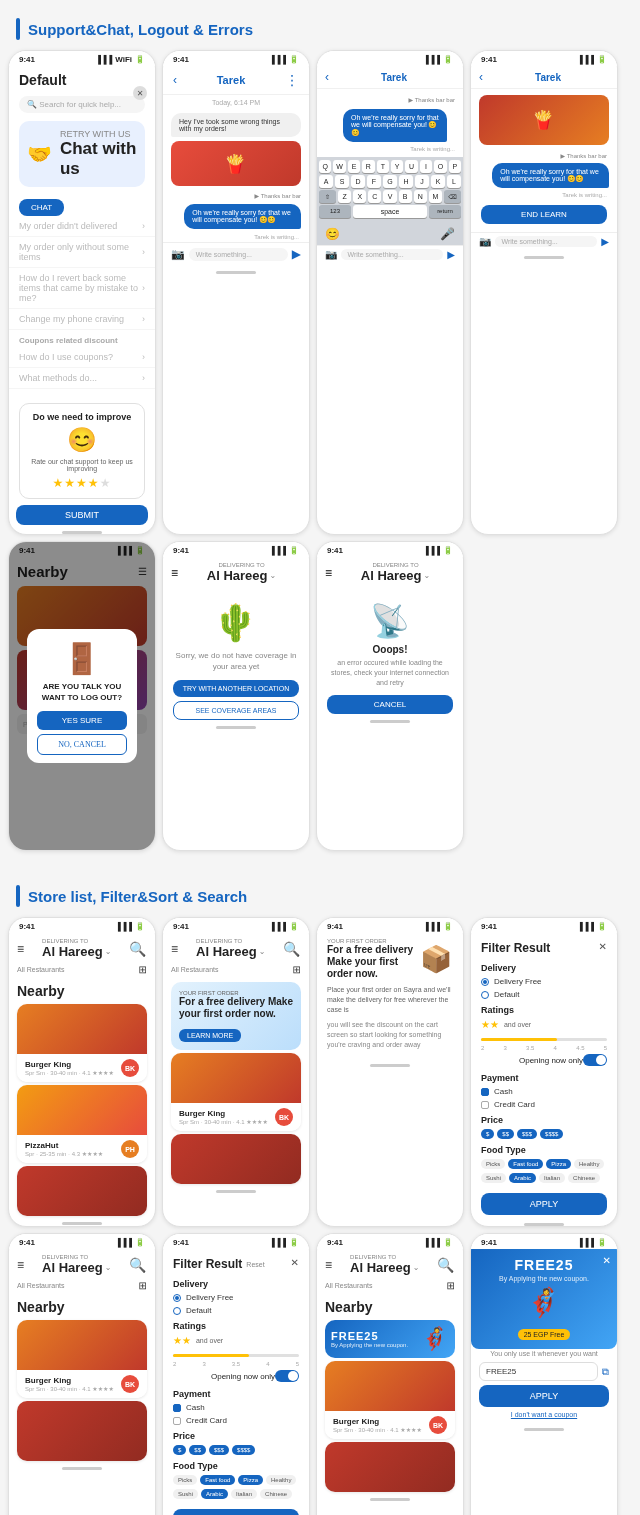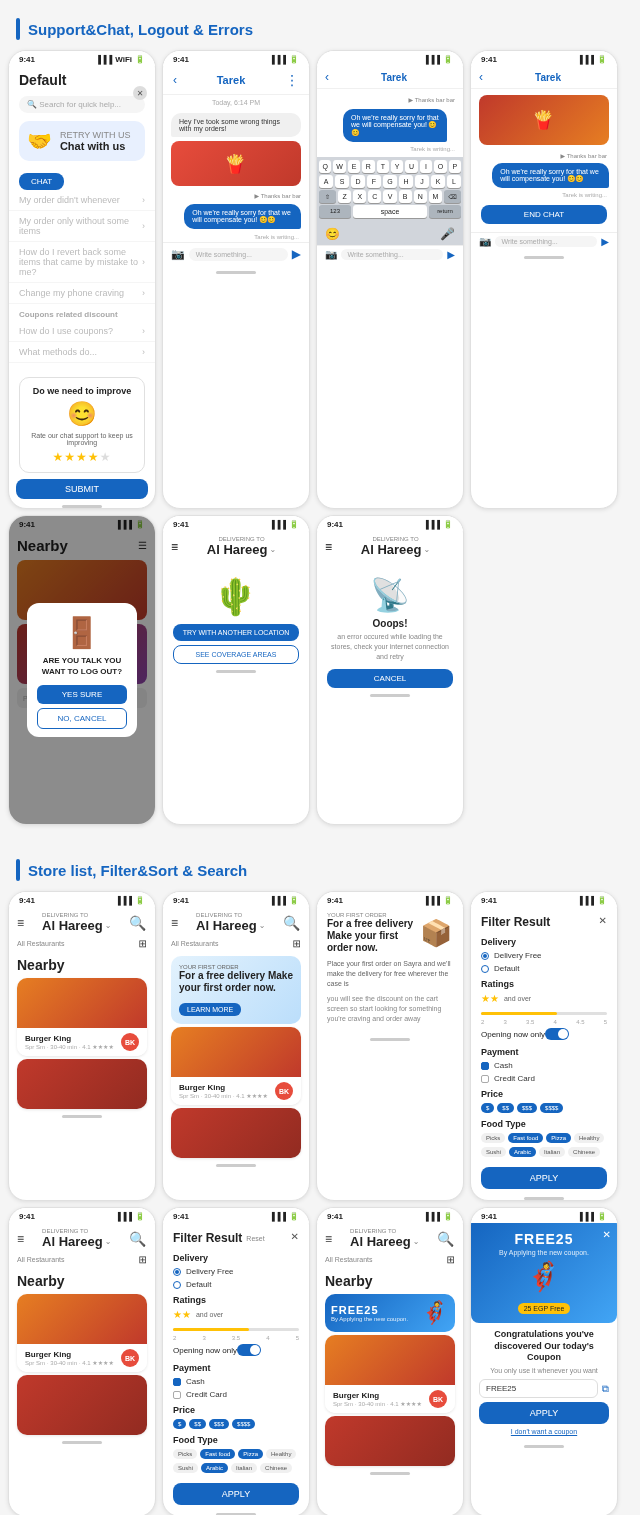--- a/index.html
+++ b/index.html
@@ -59,21 +59,21 @@
     .status-icons { display: flex; gap: 3px; align-items: center; }
 
     
     .support-screen { width: 148px; min-height: 310px; }
     .support-title { font-size: 14px; font-weight: 700; color: #222; }
     .support-close { position: absolute; right: 8px; top: 20px; width: 14px; height: 14px; background: #ddd; border-radius: 50%; display: flex; align-items: center; justify-content: center; font-size: 8px; color: #555; }
     .search-bar-support { margin: 6px 10px; background: #f5f5f5; border-radius: 12px; padding: 4px 8px; font-size: 8px; color: #aaa; }
     .chat-box { margin: 8px 10px; background: #e8f0fe; border-radius: 10px; padding: 8px; display: flex; gap: 8px; align-items: center; }
     .chat-box-icon { font-size: 20px; }
     .chat-with-us { font-size: 9px; color: #888; }
-    .chat-with-us strong { font-size: 11px; color: #222; display: block; }
+    .chat-with-us strong { font-size: 17px; color: #222; display: block; }
     .chat-btn { margin: 4px 10px 0; background: #1565C0; color: #fff; font-size: 8px; border-radius: 8px; padding: 4px 12px; display: inline-block; }
     .support-menu-item { display: flex; justify-content: space-between; align-items: center; padding: 5px 10px; border-bottom: 1px solid #f5f5f5; font-size: 8px; color: #333; }
     .support-menu-item span { font-size: 9px; color: #bbb; }
     .section-label { padding: 6px 10px 2px; font-size: 8px; color: #aaa; font-weight: 600; }
     .rate-box { margin: 6px 10px; border: 1px solid #e0e0e0; border-radius: 10px; padding: 8px; text-align: center; }
     .rate-title { font-size: 9px; font-weight: 700; color: #222; margin-bottom: 4px; }
     .rate-desc { font-size: 7px; color: #666; margin-bottom: 4px; }
     .stars { color: #FFC107; font-size: 12px; letter-spacing: 1px; }
     .star-empty { color: #ddd; }
     .submit-btn { margin: 6px auto 0; background: #1565C0; color: #fff; font-size: 9px; border-radius: 8px; padding: 5px 0; text-align: center; width: 90%; display: block; }
@@ -110,21 +110,21 @@
     .nearby-screen { width: 148px; min-height: 310px; }
     .nearby-header { display: flex; align-items: center; justify-content: space-between; padding: 6px 8px; }
     .nearby-title { font-size: 15px; font-weight: 700; color: #222; }
 
     
     .logout-overlay { position: absolute; top: 0; left: 0; right: 0; bottom: 0; background: rgba(0,0,0,0.45); display: flex; align-items: center; justify-content: center; z-index: 10; }
     .logout-modal { background: #fff; border-radius: 12px; padding: 12px 10px 8px; width: 110px; text-align: center; }
     .logout-icon { font-size: 30px; margin-bottom: 6px; }
     .logout-question { font-size: 8px; font-weight: 700; color: #222; margin-bottom: 8px; line-height: 1.3; }
     .logout-yes { background: #1565C0; color: #fff; font-size: 8px; border-radius: 6px; padding: 5px 0; margin-bottom: 4px; }
-    .logout-no { border: 1px solid #1565C0; color: #1565C0; font-size: 8px; border-radius: 6px; padding: 5px 0; }
+    .logout-no { border: 1px solid #1565C0; color: #1565C0; font-size: 8px; border-radius: 6px; padding: 5px 0; font-family: Liberation Serif, serif; }
 
     
     .no-coverage-screen { width: 148px; min-height: 310px; }
     .delivering-label { font-size: 6px; color: #888; text-align: center; }
     .no-coverage-img { text-align: center; font-size: 36px; padding: 14px 0 6px; }
     .no-coverage-text { text-align: center; font-size: 8px; color: #888; padding: 0 10px 8px; line-height: 1.4; }
     .try-btn { background: #1565C0; color: #fff; font-size: 7px; border-radius: 8px; padding: 5px 0; text-align: center; margin: 0 10px 4px; }
     .see-btn { background: #fff; border: 1px solid #1565C0; color: #1565C0; font-size: 7px; border-radius: 8px; padding: 5px 0; text-align: center; margin: 0 10px; }
 
     
@@ -166,21 +166,21 @@
     .radio-dot.selected::after { content: ''; width: 4px; height: 4px; background: #1565C0; border-radius: 50%; display: block; }
     .checkbox-sq { width: 8px; height: 8px; border: 1.5px solid #aaa; border-radius: 2px; }
     .checkbox-sq.checked { background: #1565C0; border-color: #1565C0; }
     .rating-row { display: flex; gap: 3px; align-items: center; padding: 2px 10px; }
     .star-yellow { color: #FFC107; font-size: 10px; }
     .rating-num { font-size: 7px; color: #666; margin-left: 2px; }
     .slider-container { padding: 2px 10px 0; }
     .slider-track { height: 3px; background: #e0e0e0; border-radius: 2px; position: relative; margin: 4px 0; }
     .slider-fill { height: 100%; background: #FFC107; border-radius: 2px; width: 60%; }
     .slider-labels { display: flex; justify-content: space-between; font-size: 6px; color: #aaa; }
-    .toggle-row { display: flex; justify-content: flex-start; align-items: center; padding: 3px 10px; }
+    .toggle-row { display: flex; justify-content: flex-end; align-items: center; padding: 3px 10px; }
     .toggle-label { font-size: 8px; color: #222; }
     .toggle-switch { width: 24px; height: 12px; background: #1565C0; border-radius: 6px; position: relative; }
     .toggle-knob { width: 10px; height: 10px; background: #fff; border-radius: 50%; position: absolute; top: 1px; right: 1px; }
     .price-pills { display: flex; gap: 3px; padding: 2px 10px; flex-wrap: wrap; }
     .price-pill { background: #e3f2fd; color: #1565C0; font-size: 6px; border-radius: 8px; padding: 2px 5px; }
     .price-pill.active { background: #1565C0; color: #fff; }
     .food-type-pills { display: flex; gap: 3px; padding: 2px 10px; flex-wrap: wrap; }
     .food-pill { background: #f0f0f0; color: #555; font-size: 6px; border-radius: 8px; padding: 2px 5px; }
     .food-pill.active { background: #1565C0; color: #fff; }
     .apply-btn { background: #1565C0; color: #fff; font-size: 9px; border-radius: 8px; padding: 6px 0; text-align: center; margin: 8px 10px; }
@@ -241,21 +241,21 @@
       <div class="chat-box-icon">🤝</div>
       <div>
         <div class="chat-with-us">
           <span>RETRY WITH US</span><br>
           <strong>Chat with us</strong>
         </div>
       </div>
     </div>
     <div class="chat-btn">CHAT</div>
     <div class="support-menu-item">
-        <span>My order didn't whenever</span>
+        <span>My order didn't delivered</span>
         <span>›</span>
       </div>
     <div class="support-menu-item">
         <span>My order only without some items</span>
         <span>›</span>
       </div>
     <div class="support-menu-item">
         <span>How do I revert back some items that came by mistake to me?</span>
         <span>›</span>
       </div>
@@ -390,21 +390,21 @@
         </div>
     </div>
     <div style="display:flex;align-items:center;padding:4px 8px; border-bottom:1px solid #f0f0f0;">
       <span style="font-size:12px; color:#1565C0; margin-right:4px;">‹</span>
       <span style="flex:1; font-size:10px; font-weight:700; color:#1565C0; text-align:center;">Tarek</span>
     </div>
     <div style="background: linear-gradient(135deg, #c0392b, #e67e22); height:50px; margin:6px 8px; border-radius:8px; display:flex;align-items:center;justify-content:center;color:#fff;font-size:18px;">🍟</div>
     <div style="font-size:6px;color:#888;text-align:right;padding:1px 10px;">▶ Thanks bar bar</div>
     <div class="chat-bubble-right">Oh we're really sorry for that we will compensate you! 😊😊</div>
     <div style="font-size:6px;color:#aaa;text-align:right;padding:1px 10px;">Tarek is writing...</div>
-    <div class="end-chat-btn">END CHAT</div>
+    <div class="end-chat-btn">END LEARN</div>
     <div style="display:flex; align-items:center; padding:3px 8px; border-top:1px solid #eee; margin-top:8px; gap:4px;">
       <span style="color:#1565C0; font-size:10px;">📷</span>
       <div style="flex:1; background:#f5f5f5; border-radius:10px; padding:2px 6px; font-size:7px; color:#aaa;">Write something...</div>
       <span style="color:#1565C0; font-size:10px;">▶</span>
     </div>
     <div class="divider-line"></div>
   </div>
 
   <div class="phone-frame nearby-screen" style="position:relative; width:148px; min-height:310px;">
     <div class="phone-status-bar">
@@ -444,20 +444,21 @@
       <span style="font-size:12px;">≡</span>
       <div style="flex:1; text-align:center;">
         <div class="delivering-label">DELIVERING TO</div>
         <div class="store-name-row" style="justify-content:center;">
           <span class="store-name-big">Al Hareeg</span>
           <span style="font-size:8px;color:#888;">⌄</span>
         </div>
       </div>
     </div>
     <div class="no-coverage-img">🌵</div>
+    <div class="no-coverage-text">Sorry, we do not have coverage in your area yet</div>
     <div class="try-btn">TRY WITH ANOTHER LOCATION</div>
     <div class="see-btn">SEE COVERAGE AREAS</div>
     <div class="divider-line"></div>
   </div>
 
   <div class="phone-frame error-screen">
     <div class="phone-status-bar">
       <span>9:41</span>
       <div class="status-icons">
           <span>▐▐▐</span>
@@ -518,20 +519,30 @@
       <div class="food-card-img burger"></div>
       <div class="food-card-info">
         <div>
           <div class="restaurant-name">Burger King</div>
           <div class="restaurant-meta">Spr Sm · 30-40 min · 4.1 ★★★★</div>
         </div>
         <div class="restaurant-logo">BK</div>
       </div>
     </div>
     <div class="food-card">
+      <div class="food-card-img pizza"></div>
+      <div class="food-card-info">
+        <div>
+          <div class="restaurant-name">PizzaHut</div>
+          <div class="restaurant-meta">Spr · 25-35 min · 4.3 ★★★★</div>
+        </div>
+        <div class="restaurant-logo" style="background:#e67e22;">PH</div>
+      </div>
+    </div>
+    <div class="food-card">
       <div class="food-card-img" style="background:linear-gradient(135deg,#c0392b,#922b21);"></div>
     </div>
     <div class="divider-line"></div>
   </div>
 
   <div class="phone-frame store-phone">
     <div class="phone-status-bar">
       <span>9:41</span>
       <div class="status-icons">
           <span>▐▐▐</span>
@@ -848,21 +859,20 @@
           <span>🔋</span>
         </div>
     </div>
     <div class="coupon-banner" style="position:relative;">
       <div class="coupon-close">✕</div>
       <div class="coupon-code">FREE25</div>
       <div class="coupon-desc">By Applying the new coupon.</div>
       <div class="coupon-char">🦸</div>
       <div class="coupon-badge">25 EGP Free</div>
     </div>
-    <div class="coupon-congrats">Congratulations you've discovered Our today's Coupon</div>
     <div class="coupon-info">You only use it whenever you want</div>
     <div class="coupon-input-row">
       <div class="coupon-input-field">FREE25</div>
       <span class="coupon-copy-icon">⧉</span>
     </div>
     <div class="coupon-apply-btn">APPLY</div>
     <div class="coupon-link">I don't want a coupon</div>
     <div class="divider-line"></div>
   </div>
 

